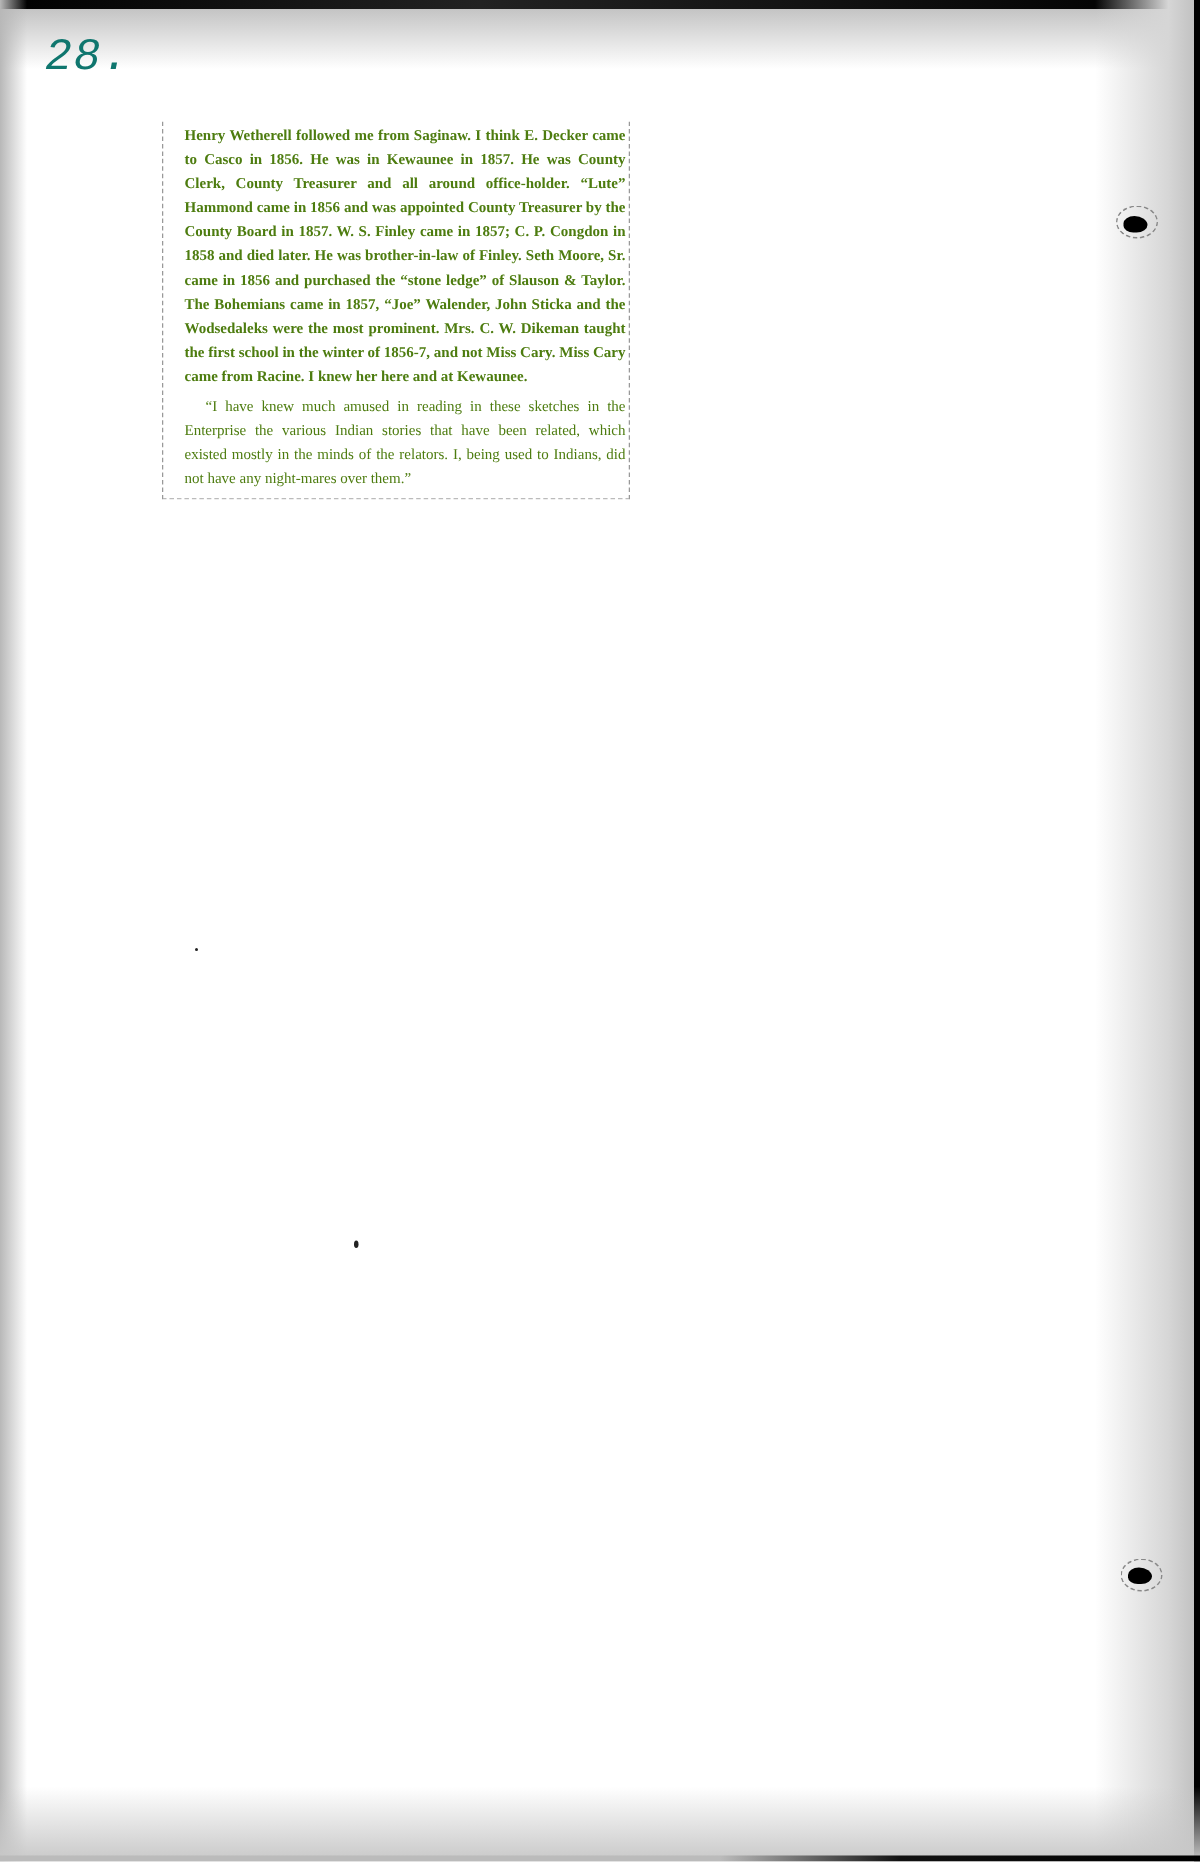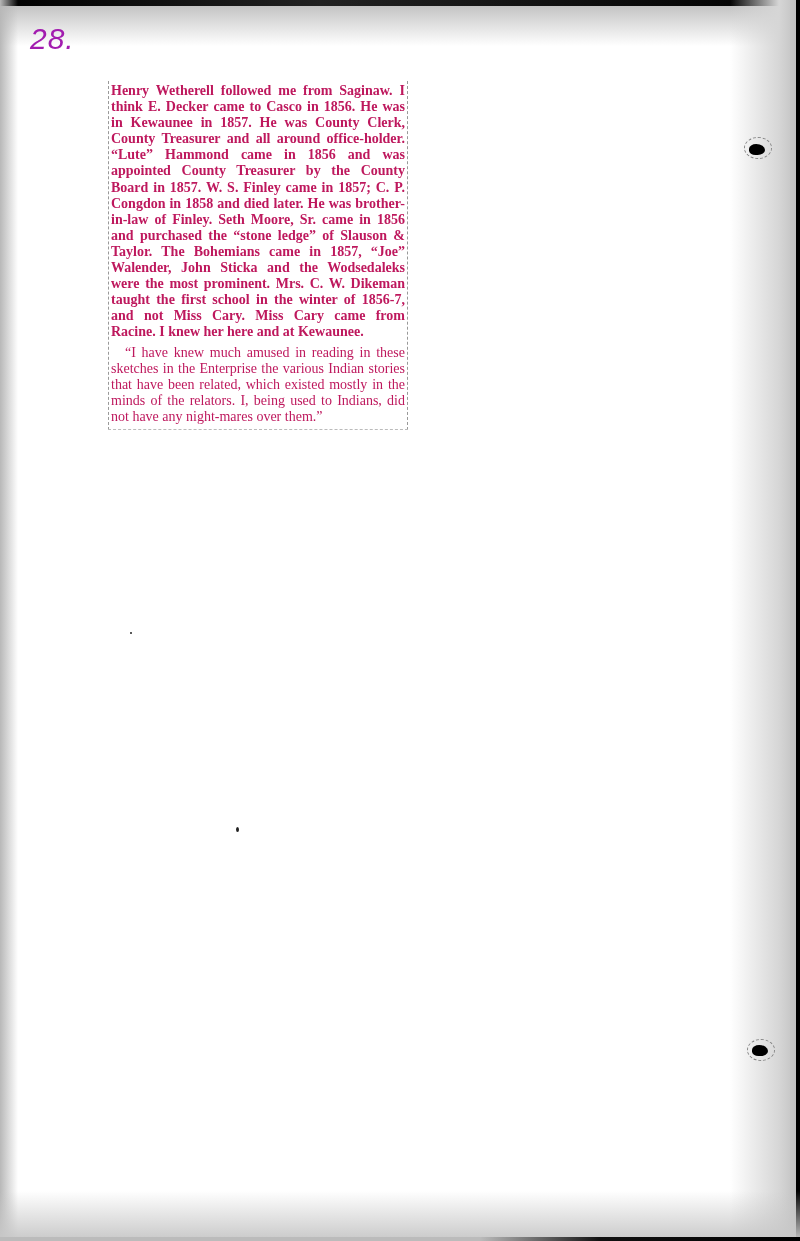--- a/index.html
+++ b/index.html
@@ -30,29 +30,29 @@
     .bottom-shade {
       position: absolute; left: 0; bottom: 0; width: 800px; height: 50px;
       background: linear-gradient(to top, #c8c8c8, rgba(255,255,255,0));
     }
     .bottom-edge {
       position: absolute; left: 0; bottom: 0; width: 800px; height: 4px;
       background: linear-gradient(to right, #bbb 0%, #bbb 60%, #111 75%, #000 100%);
     }
     .page-number {
       position: absolute; left: 30px; top: 22px;
-      font-family: Liberation Sans, sans-serif; font-style: italic;
-      font-size: 30px; color: #a21caf; letter-spacing: 1px;
+      font-family: Liberation Mono, monospace; font-style: italic;
+      font-size: 30px; color: #0f766e; letter-spacing: 1px;
     }
     .clipping {
       position: absolute; left: 108px; top: 81px; width: 294px;
-      padding: 2px 2px 4px 2px;
+      padding: 2px 2px 4px 14px;
       border-left: 1px dashed #999; border-right: 1px dashed #999; border-bottom: 1px dashed #bbb;
       font-family: "Liberation Serif", "DejaVu Serif", serif;
-      font-size: 14px; line-height: 16.1px; color: #be185d;
+      font-size: 10px; line-height: 16.1px; color: #4d7c0f;
       text-align: justify; hyphens: manual;
     }
     .clipping p { margin: 0; }
     .clipping p.indent { text-indent: 14px; margin-top: 4px; }
     .clipping p.first { font-weight: bold; }
     .punch-hole {
       position: absolute; width: 16px; height: 11px; background: #000;
       border-radius: 50% 60% 50% 45%;
     }
     .punch-ring {

